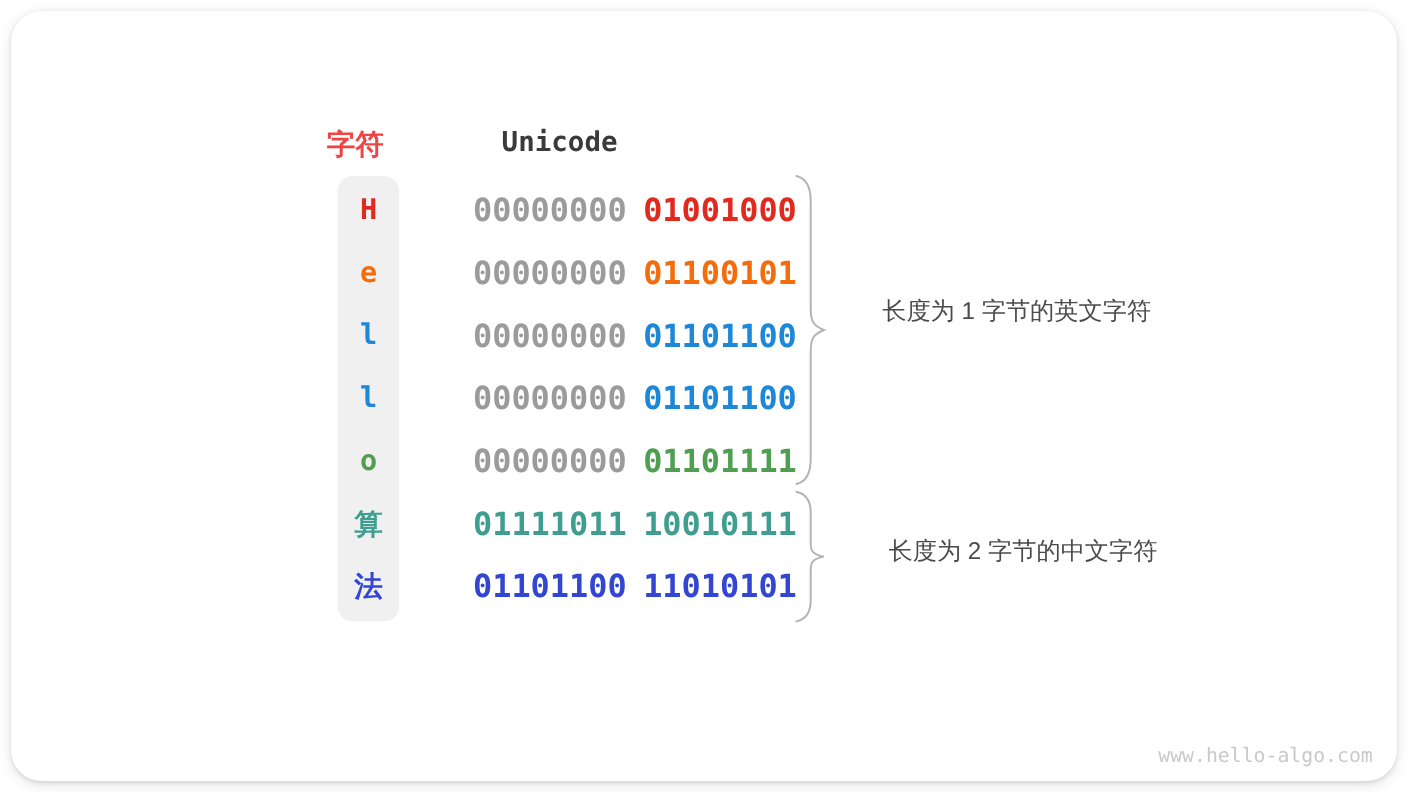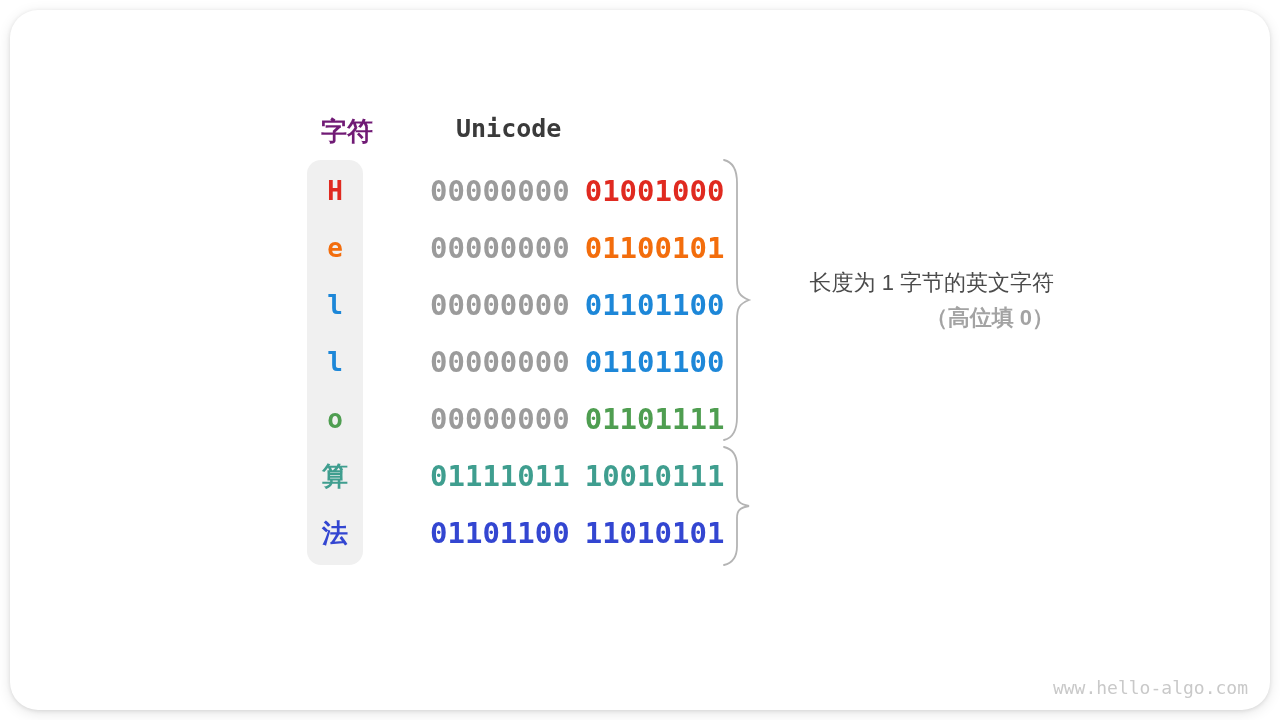--- a/index.html
+++ b/index.html
@@ -15,22 +15,22 @@
     position: absolute;
     left: 10px; top: 10px;
     width: 1260px; height: 700px;
     background: #ffffff;
     border-radius: 28px;
     box-shadow: 0 1px 4px rgba(0,0,0,0.10), 0 3px 14px rgba(0,0,0,0.10);
   }
   .col-header-char {
     position: absolute;
     left: 297px; top: 114px; width: 76px;
-    text-align: right;
-    font-size: 26px; font-weight: bold; color: #701a75;
+    text-align: left;
+    font-size: 26px; font-weight: bold; color: #ef4444;
   }
   .col-header-unicode {
     position: absolute;
     left: 456px; top: 114px; width: 200px;
     font-family: "DejaVu Sans Mono", monospace;
     font-size: 25px; font-weight: bold; color: #3a3a3a;
   }
   .char-pill {
     position: absolute;
     left: 307px; top: 160px;
@@ -57,22 +57,22 @@
   }
   .brace { position: absolute; }
   .brace path {
     fill: none;
     stroke: #b4b4b4;
     stroke-width: 1.8;
     stroke-linecap: round;
   }
   .annotation-group-1 {
     position: absolute;
-    left: 724px; top: 268px; width: 330px;
-    text-align: right;
+    left: 802px; top: 268px; width: 330px;
+    text-align: left;
     font-size: 22px; color: #4b4b4b;
     line-height: 30px;
   }
   .annotation-group-1 .sub {
     color: #a3a3a3;
     margin-top: 5px;
     font-weight: bold;
   }
   .annotation-group-2 {
     position: absolute;
@@ -158,18 +158,20 @@
   <svg class="brace" style="left:718px; top:157px" width="36" height="286" viewBox="0 0 36 286">
     <path d="M 6 3 C 15 5, 19 12, 19 26 L 19 123 C 19 135, 21 139, 31 143 C 21 147, 19 151, 19 163 L 19 260 C 19 274, 15 281, 6 283"></path>
   </svg>
 
   <svg class="brace" style="left:718px; top:444px" width="36" height="124" viewBox="0 0 36 124">
     <path d="M 6 3 C 15 5, 19 11, 19 22 L 19 50 C 19 57, 21 60, 31 62 C 21 64, 19 67, 19 74 L 19 102 C 19 113, 15 119, 6 121"></path>
   </svg>
 
   <div class="annotation-group-1">
     <div>长度为 1 字节的英文字符</div>
-    <div class="sub">（高位填 0）</div>
   </div>
 
+  <div class="annotation-group-2">
+    <div>长度为 2 字节的中文字符</div>
+  </div>
 
   <div class="watermark">www.hello-algo.com</div>
 </div>
 
 </body></html>

